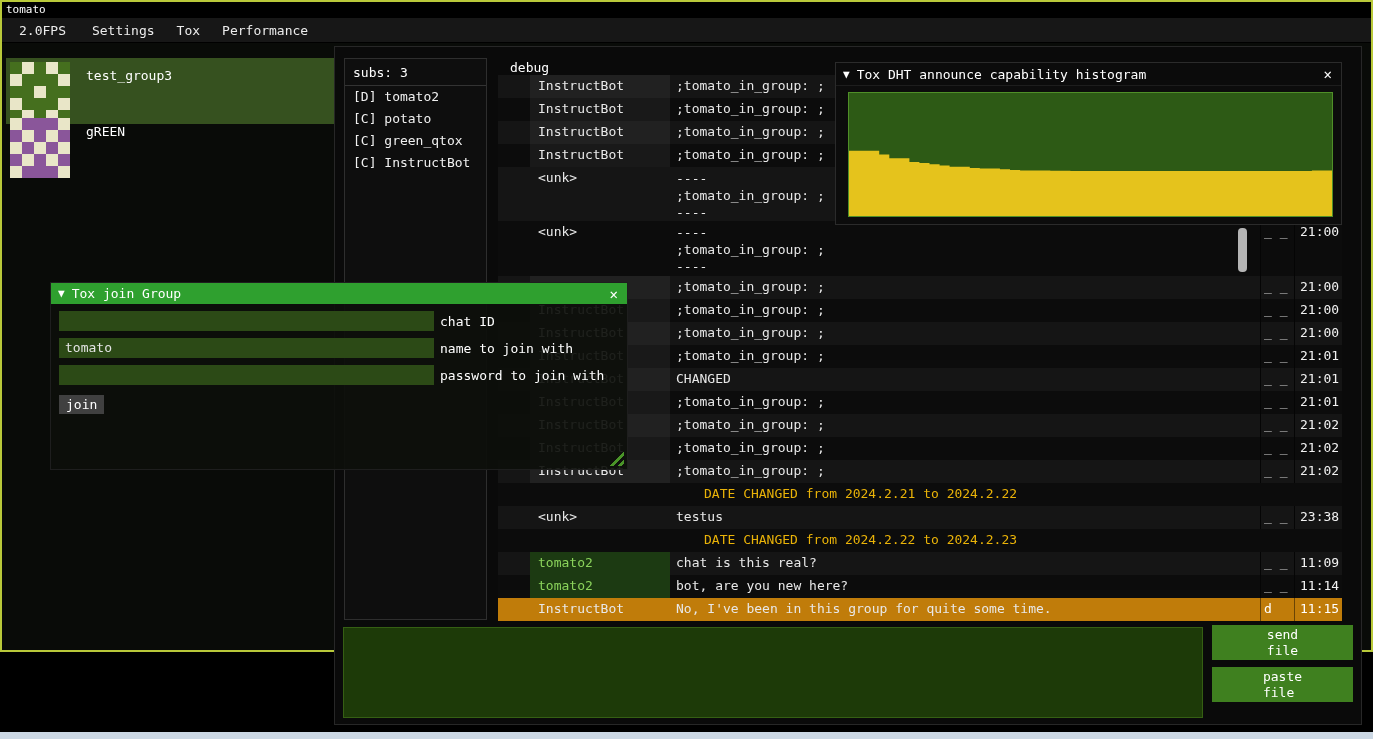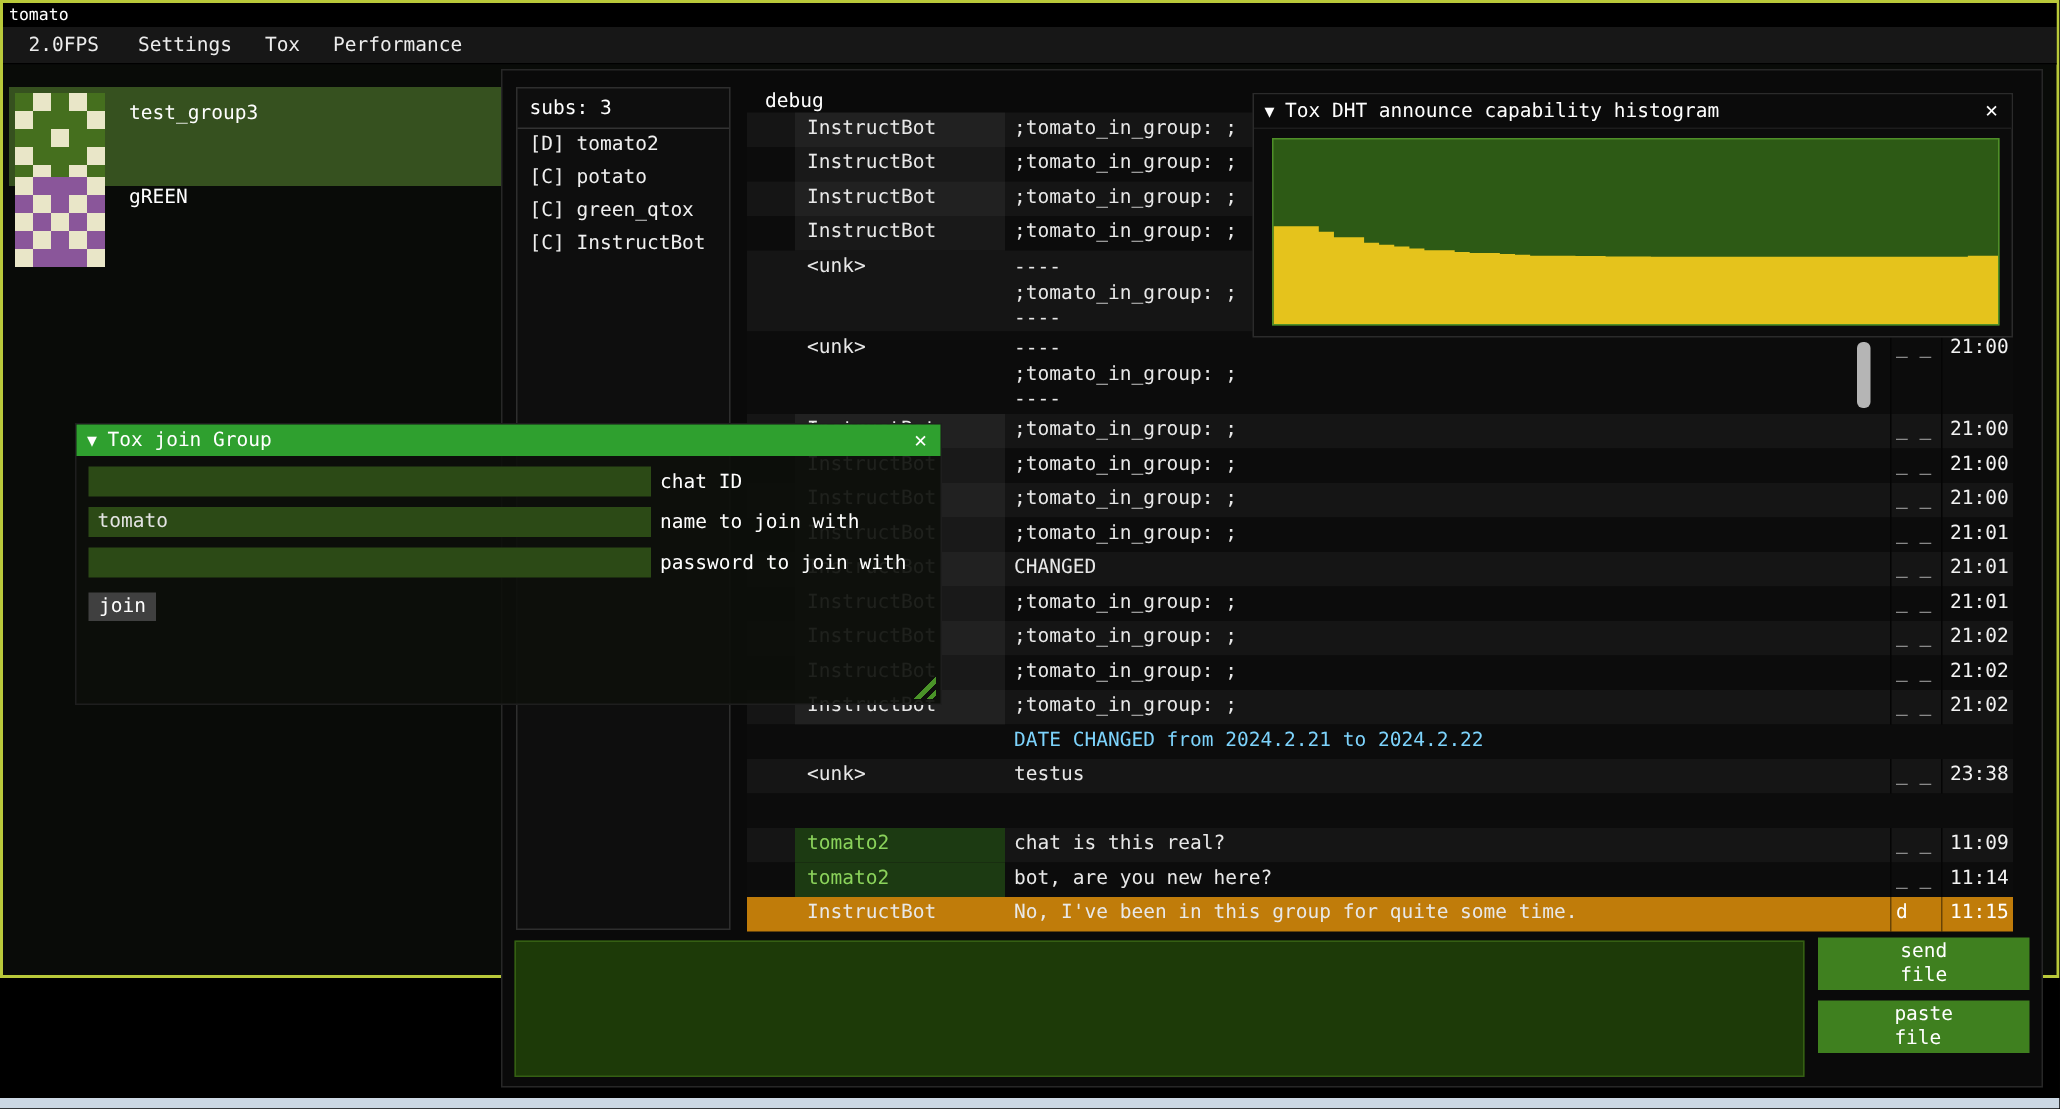--- a/index.html
+++ b/index.html
@@ -32,21 +32,21 @@
   .chat-row.alt0{background:#151515;}
   .chat-row.alt1{background:#0c0c0c;}
   .chat-row.highlight{background:#c07c0a;}
   .cell-name{width:140px;box-sizing:border-box;padding:3px 4px 0 8px;overflow:hidden;white-space:nowrap;margin-left:32px;}
   .cell-name.shade{background:rgba(255,255,255,0.055);}
   .cell-name.self{background:#1c3a12;color:#8bd35b;}
   .cell-msg{flex:1;box-sizing:border-box;padding:3px 4px 0 6px;position:relative;overflow:hidden;white-space:nowrap;}
   .cell-marks{width:34px;box-sizing:border-box;padding:3px 0 0 3px;color:#d0d0d0;border-left:1px solid #050505;}
   .cell-time{width:48px;box-sizing:border-box;padding:3px 0 0 5px;color:#f2f2f2;border-left:1px solid #050505;}
   .highlight .cell-marks,.highlight .cell-time{border-left:1px solid rgba(0,0,0,0.45);color:#fff;}
-  .date-row .cell-msg{color:#7dd3fc;}
+  .date-row .cell-msg{color:#eab308;margin-left:28px;}
   .msg-line{line-height:17px;}
   .scroll-thumb{position:absolute;right:13px;top:7px;width:9px;height:44px;background:#b5b5b5;border-radius:4px;z-index:3;}
   
   .composer{left:341px;top:625px;width:860px;height:91px;background:#1d3a08;border:1px solid #355f13;box-sizing:border-box;}
   .file-btn{left:1210px;width:141px;height:35px;background:#3f801f;color:#fff;display:flex;
             align-items:center;justify-content:center;white-space:pre-line;line-height:16px;}
   
   .float-title{height:21px;display:flex;align-items:center;padding:0 7px;color:#fff;}
   .collapse-icon{font-size:11px;margin-right:7px;}
   .close-icon{margin-left:auto;color:#fff;font-size:14px;padding:0 2px;}
@@ -264,20 +264,21 @@
         <div class="cell-msg">DATE CHANGED from 2024.2.21 to 2024.2.22</div>
       </div>
       <div class="chat-row alt0" style="height: 23px;">
         <div class="cell-name">&lt;unk&gt;</div>
         <div class="cell-msg">testus</div>
         <div class="cell-marks">_ _</div>
         <div class="cell-time">23:38</div>
       </div>
       <div class="chat-row alt1 date-row" style="height: 23px;">
         <div class="cell-name"></div>
+        <div class="cell-msg">DATE CHANGED from 2024.2.22 to 2024.2.23</div>
       </div>
       <div class="chat-row alt0" style="height: 23px;">
         <div class="cell-name self">tomato2</div>
         <div class="cell-msg">chat is this real?</div>
         <div class="cell-marks">_ _</div>
         <div class="cell-time">11:09</div>
       </div>
       <div class="chat-row alt1" style="height: 23px;">
         <div class="cell-name self">tomato2</div>
         <div class="cell-msg">bot, are you new here?</div>

